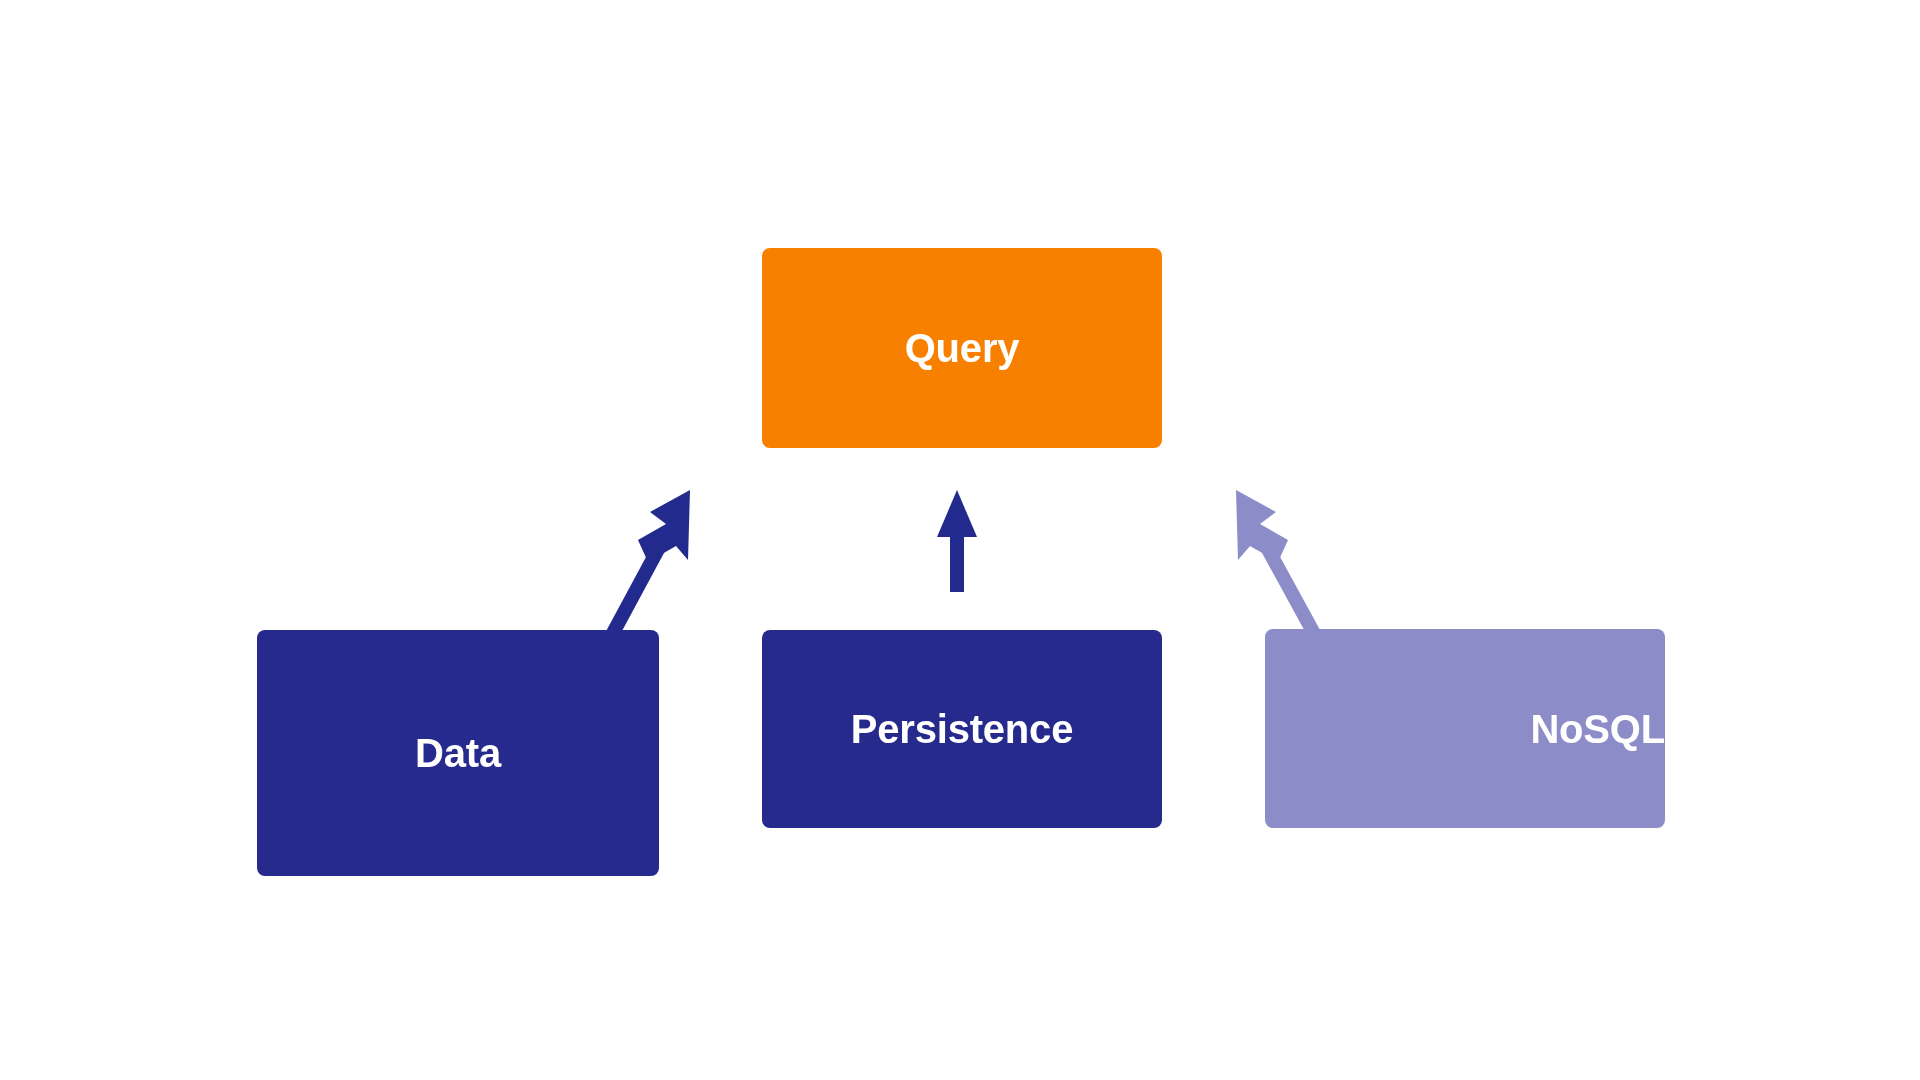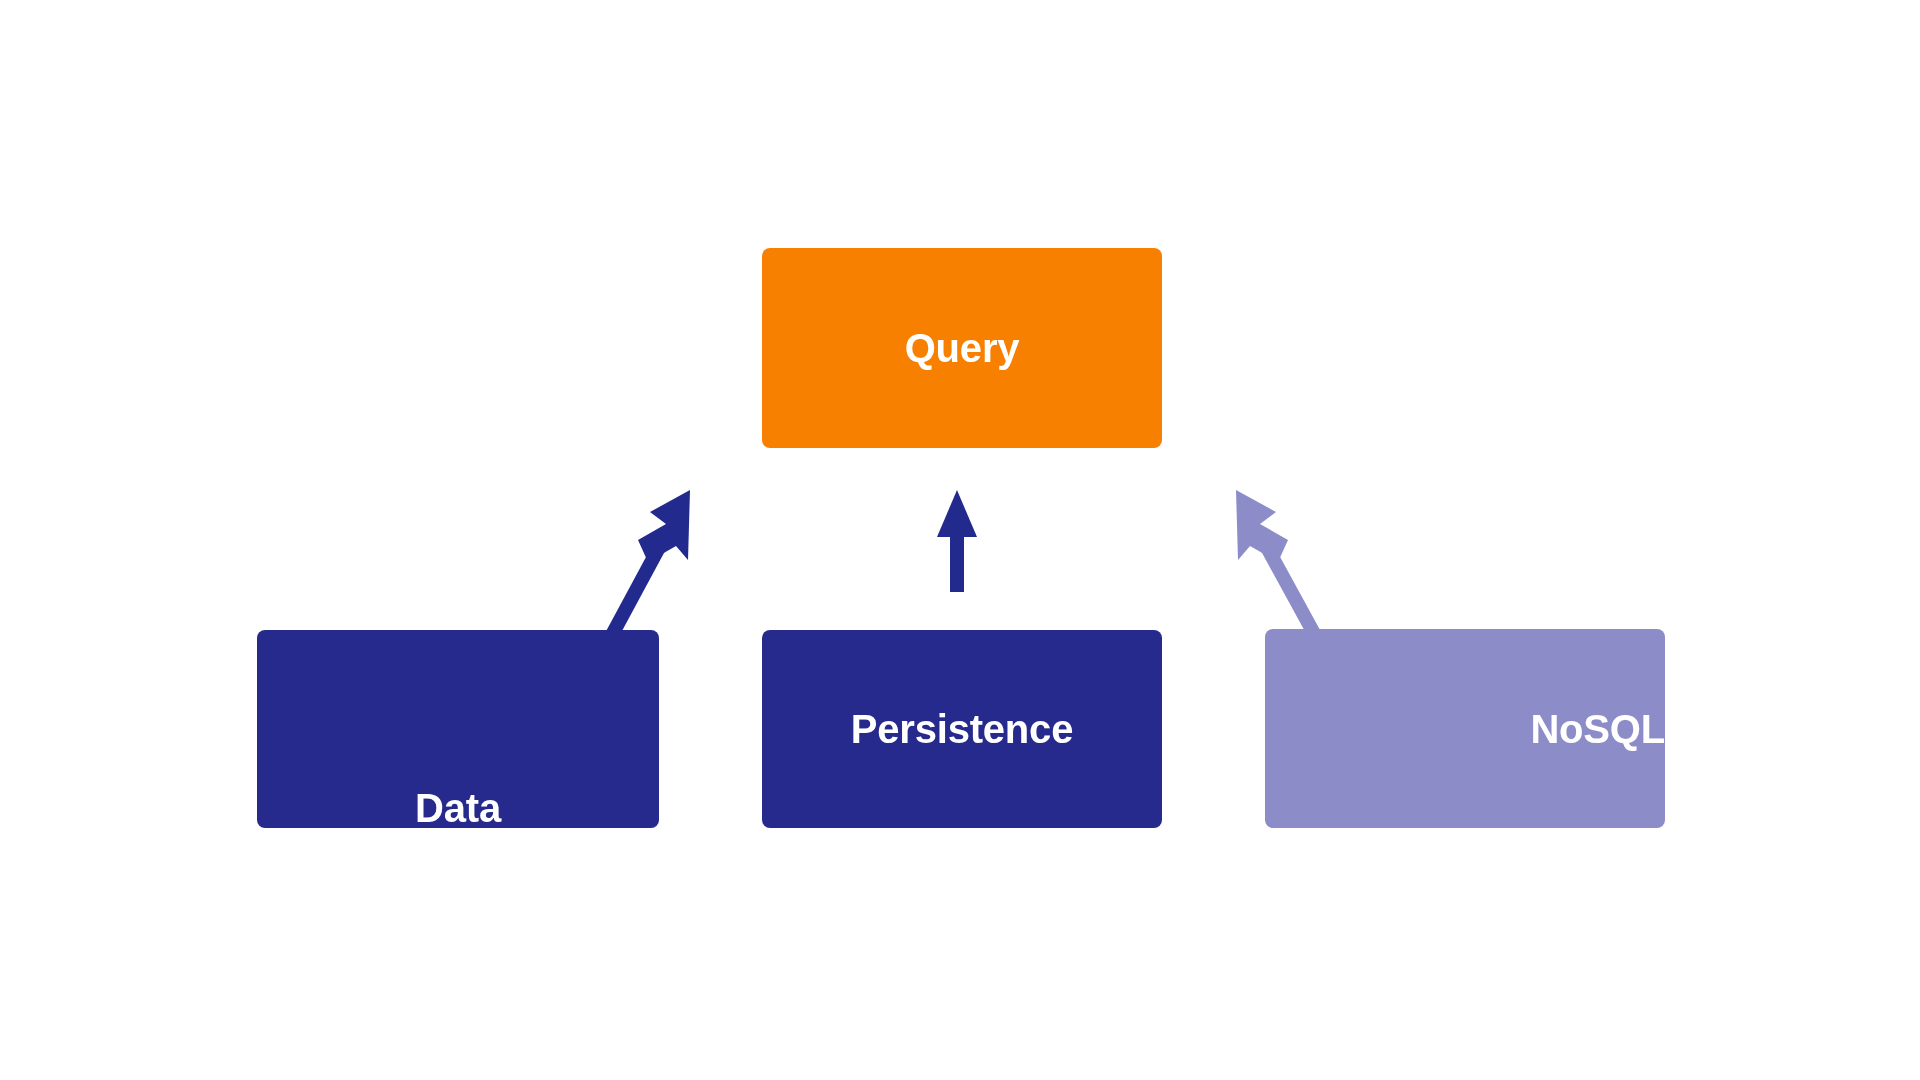--- a/index.html
+++ b/index.html
@@ -43,23 +43,22 @@
     top: 248px;
     width: 400px;
     height: 200px;
     background: #F88000;
   }
   
   #node-data {
     left: 257px;
     top: 630px;
     width: 402px;
-    height: 198px;
+    height: 246px;
     background: #262A8C;
-    align-items: flex-end;
   }
   
   #node-persistence {
     left: 762px;
     top: 630px;
     width: 400px;
     height: 198px;
     background: #262A8C;
   }
   

